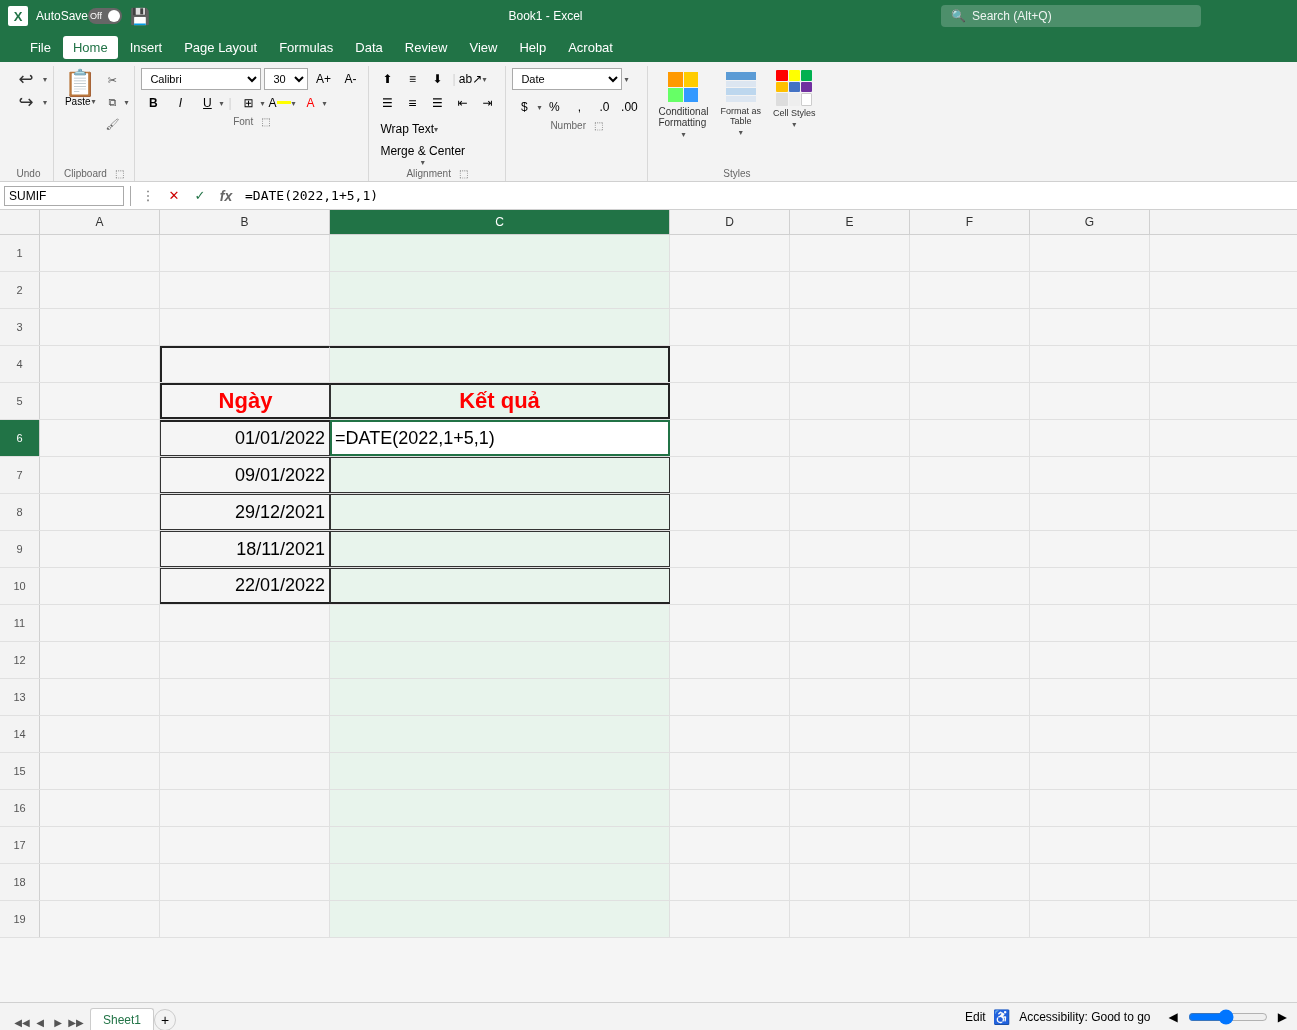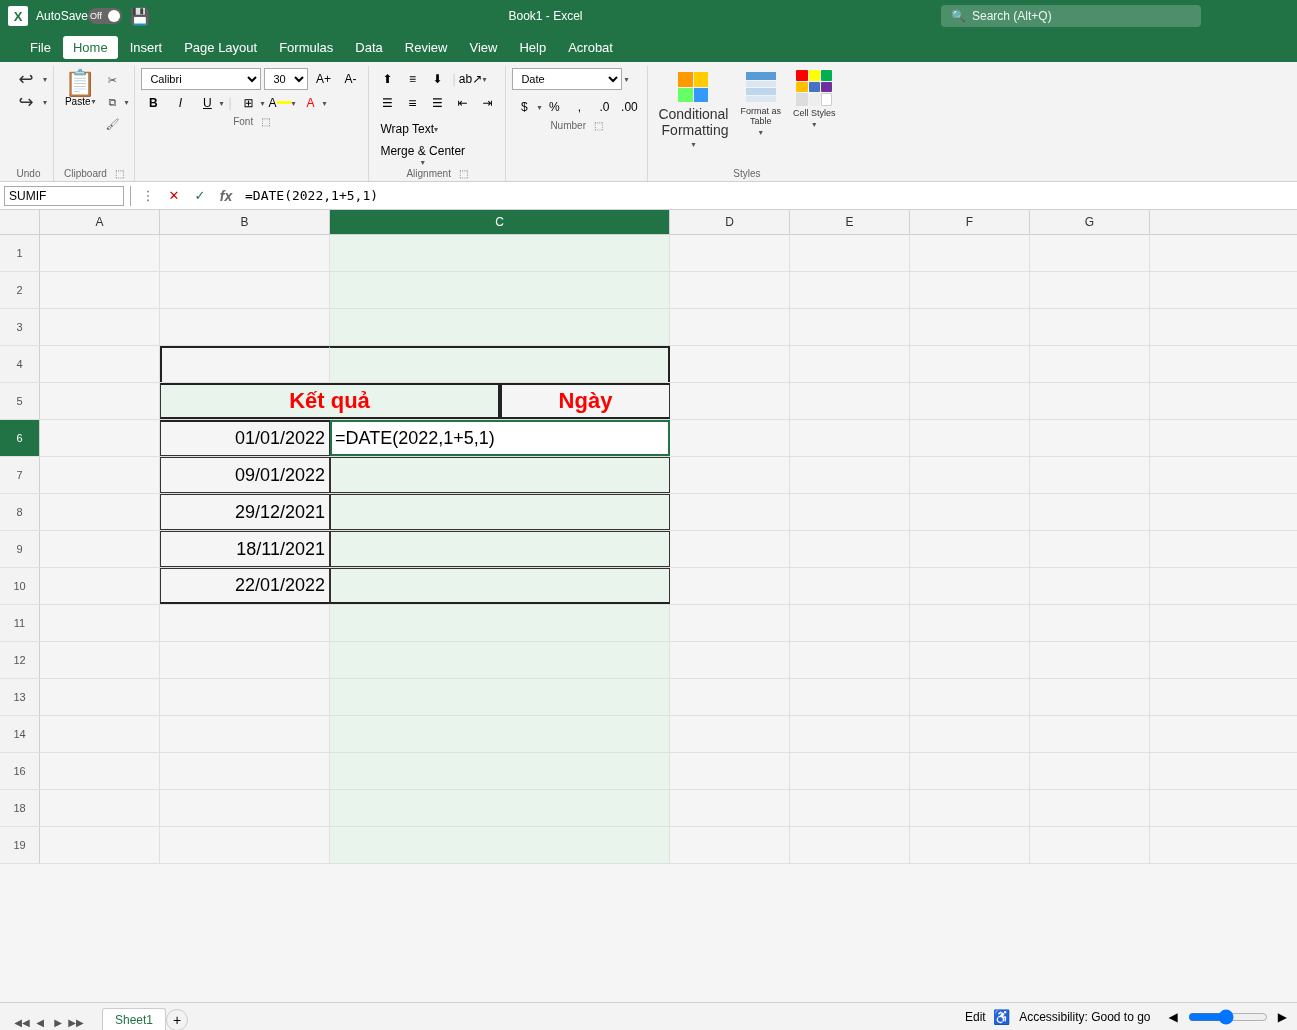--- a/index.html
+++ b/index.html
@@ -259,21 +259,20 @@
     .col-f { width: 120px; min-width: 120px; }
     .col-g { width: 120px; min-width: 120px; }
     .sheet-tab {
       padding: 4px 12px;
       border: 1px solid #ccc;
       border-bottom: none;
       background: #e0e0e0;
       cursor: pointer;
       font-size: 12px;
       border-radius: 3px 3px 0 0;
-      margin-left: 12px;
     }
     .sheet-tab.active { background: white; color: #217346; font-weight: 500; }
     .add-sheet-btn {
       width: 22px; height: 22px;
       border: 1px solid #ccc;
       background: #f3f3f3;
       border-radius: 50%;
       display: flex; align-items: center; justify-content: center;
       cursor: pointer; font-size: 14px;
     }
@@ -522,21 +521,21 @@
 
   <div class="ribbon-group">
     <div class="ribbon-group-content" style="gap:4px;">
       <div class="ribbon-btn large">
         <div style="display:grid;grid-template-columns:1fr 1fr;gap:1px;width:34px;height:34px;padding:2px;">
           <div style="background:#ff9900;"></div>
           <div style="background:#ffcc00;"></div>
           <div style="background:#66ff66;"></div>
           <div style="background:#3399ff;"></div>
         </div>
-        <span style="font-size:14px;text-align:right;">Conditional<br>Formatting</span>
+        <span style="font-size:10px;text-align:left;">Conditional<br>Formatting</span>
         <span class="dropdown-arrow">▾</span>
       </div>
       <div class="ribbon-btn large">
         <div style="width:34px;height:34px;padding:2px;display:grid;grid-template-rows:8px 1fr 1fr 1fr;gap:1px;">
           <div style="background:#5b9bd5;grid-column:1;"></div>
           <div style="background:#dce6f1;"></div>
           <div style="background:#bdd7ee;"></div>
           <div style="background:#dce6f1;"></div>
         </div>
         <span style="font-size:9px;text-align:center;">Format as<br>Table</span>
@@ -630,22 +629,22 @@
       <div class="cell col-c selected-col" style="border-top:2px solid #222;border-right:2px solid #222;"></div>
       <div class="cell col-d"></div>
       <div class="cell col-e"></div>
       <div class="cell col-f"></div>
       <div class="cell col-g"></div>
     </div>
 
     <div class="sheet-row">
       <div class="row-num">5</div>
       <div class="cell col-a"></div>
+      <div class="cell col-b header-cell" style="border:2px solid #222;border-right:1px solid #333;font-size:22px;font-weight:bold;color:#ff0000;justify-content:center;">Ngày</div>
       <div class="cell col-c header-cell selected-col" style="border:2px solid #222;border-left:1px solid #333;font-size:22px;font-weight:bold;color:#ff0000;justify-content:center;">Kết quả</div>
-      <div class="cell col-b header-cell" style="border:2px solid #222;border-right:1px solid #333;font-size:22px;font-weight:bold;color:#ff0000;justify-content:center;">Ngày</div>
       <div class="cell col-d"></div>
       <div class="cell col-e"></div>
       <div class="cell col-f"></div>
       <div class="cell col-g"></div>
     </div>
 
     <div class="sheet-row">
       <div class="row-num selected">6</div>
       <div class="cell col-a"></div>
       <div class="cell col-b right-align" style="border:1px solid #333;border-top:2px solid #222;font-size:18px;">01/01/2022</div>
@@ -734,21 +733,41 @@
       <div class="row-num">14</div>
       <div class="cell col-a"></div>
         <div class="cell col-b"></div>
       <div class="cell col-c selected-col"></div>
         <div class="cell col-d"></div>
       <div class="cell col-e"></div>
         <div class="cell col-f"></div>
       <div class="cell col-g"></div>
     </div>
     <div class="sheet-row">
+      <div class="row-num">15</div>
+      <div class="cell col-a"></div>
+        <div class="cell col-b"></div>
+      <div class="cell col-c selected-col"></div>
+        <div class="cell col-d"></div>
+      <div class="cell col-e"></div>
+        <div class="cell col-f"></div>
+      <div class="cell col-g"></div>
+    </div>
+    <div class="sheet-row">
       <div class="row-num">16</div>
+      <div class="cell col-a"></div>
+        <div class="cell col-b"></div>
+      <div class="cell col-c selected-col"></div>
+        <div class="cell col-d"></div>
+      <div class="cell col-e"></div>
+        <div class="cell col-f"></div>
+      <div class="cell col-g"></div>
+    </div>
+    <div class="sheet-row">
+      <div class="row-num">17</div>
       <div class="cell col-a"></div>
         <div class="cell col-b"></div>
       <div class="cell col-c selected-col"></div>
         <div class="cell col-d"></div>
       <div class="cell col-e"></div>
         <div class="cell col-f"></div>
       <div class="cell col-g"></div>
     </div>
     <div class="sheet-row">
       <div class="row-num">18</div>

